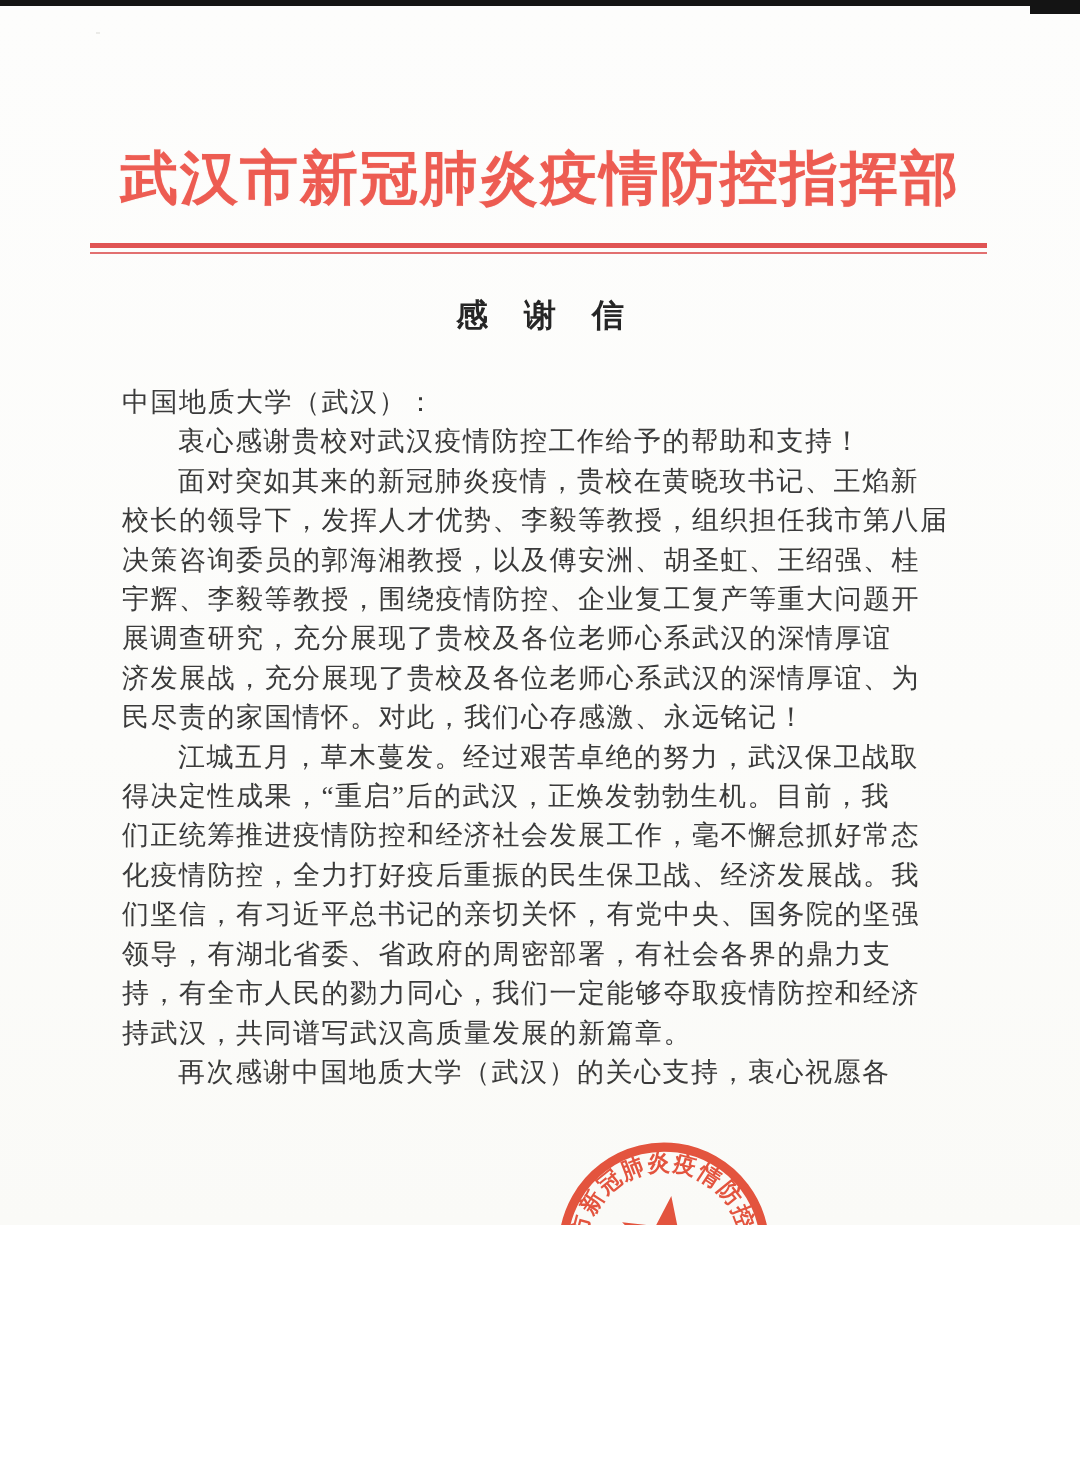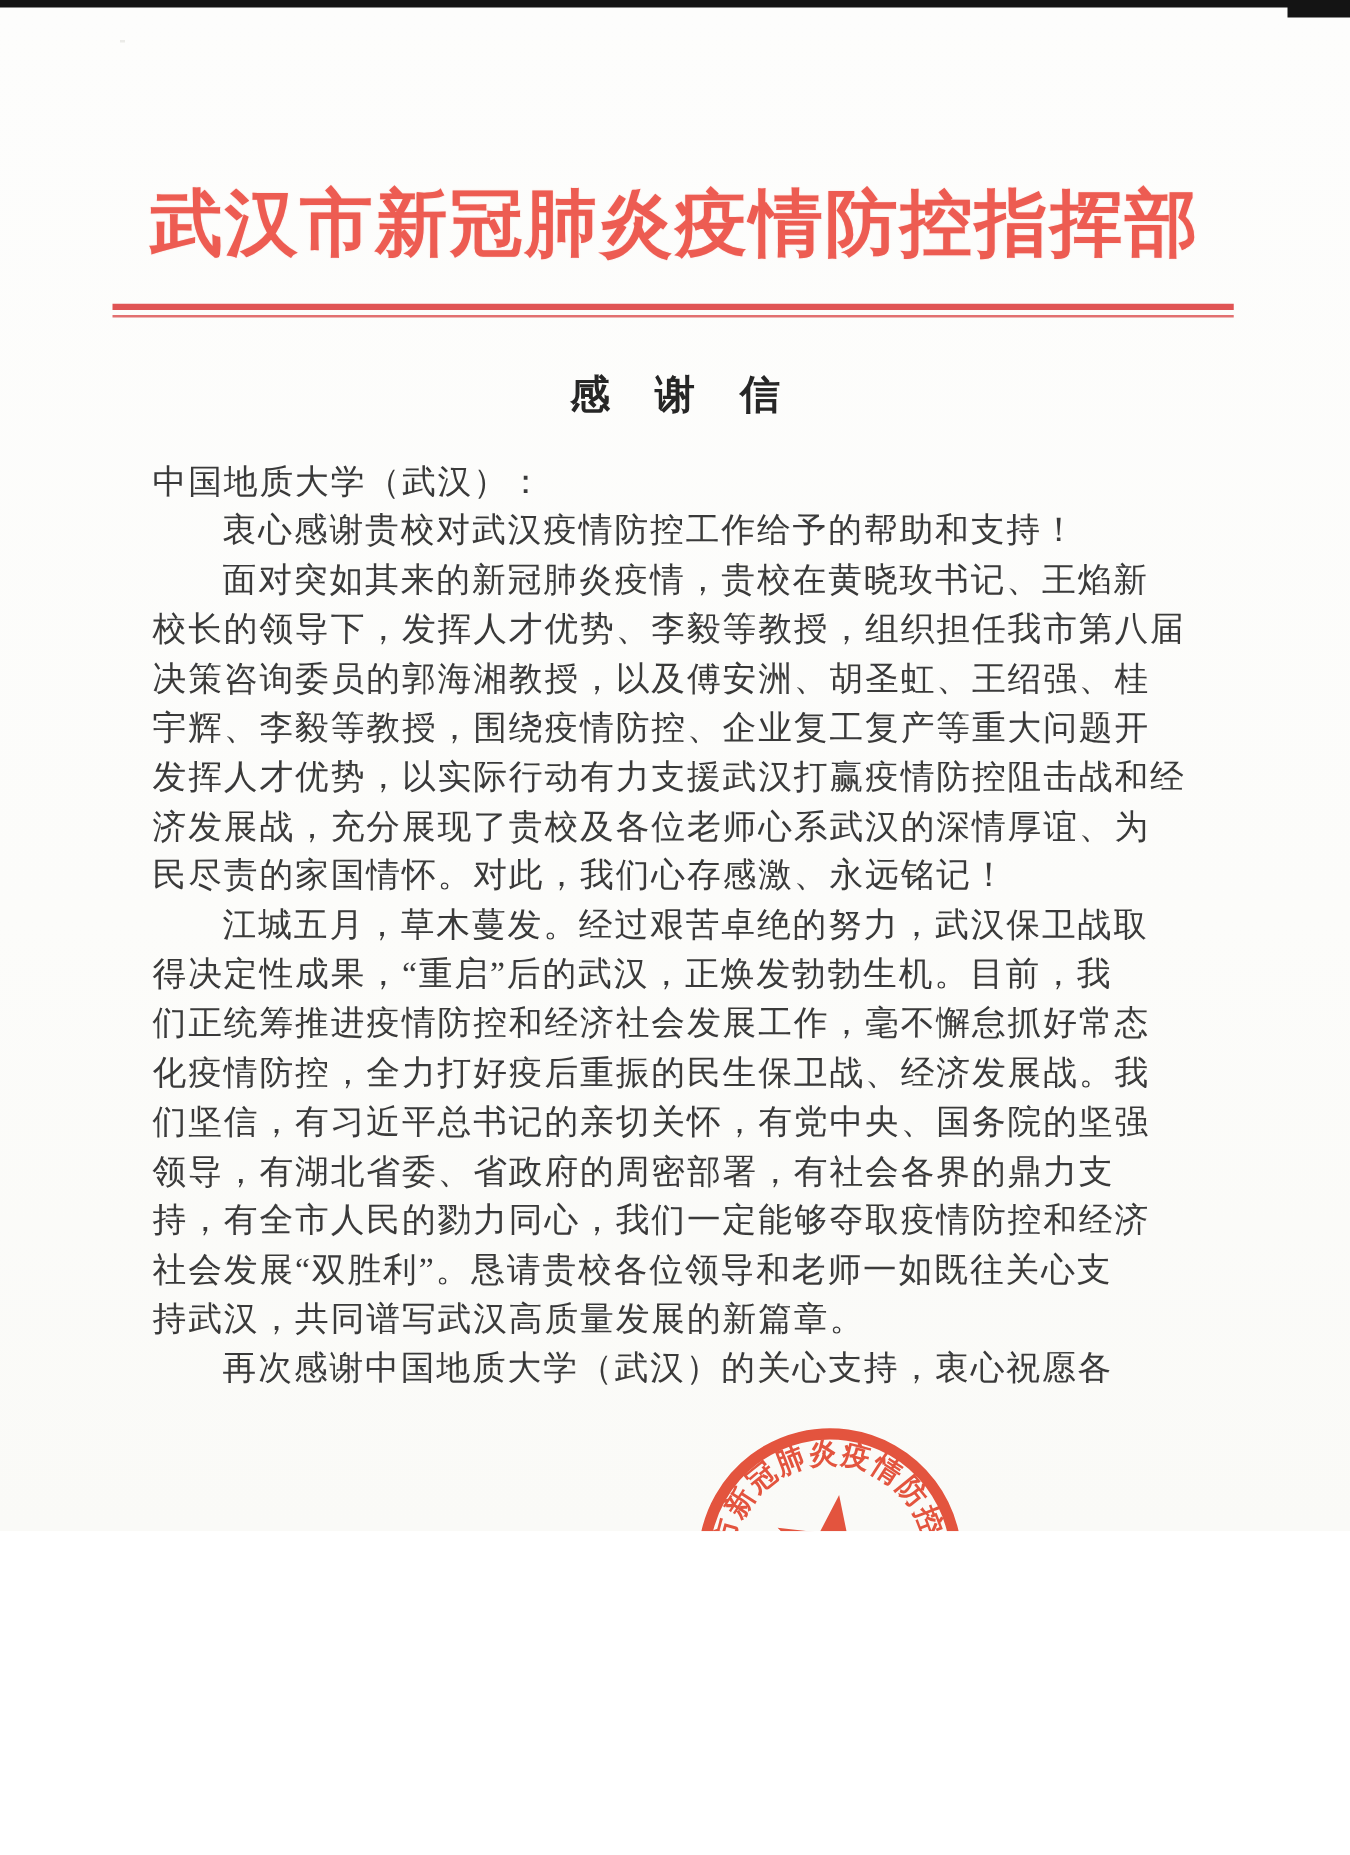--- a/index.html
+++ b/index.html
@@ -18,21 +18,21 @@
   }
   .rule{position:absolute;}
   .rule-top-thick{left:90px;top:243px;width:897px;height:5px;background:#e05454;}
   .rule-top-thin{left:90px;top:252px;width:897px;height:2px;background:#e27070;}
   .letter-title{
     position:absolute;left:0;top:294px;width:1080px;margin:0;
     text-align:center;font-size:32px;font-weight:bold;color:#262626;
     letter-spacing:36px;transform:translateX(18px);white-space:nowrap;
   }
   .body-text{
-    position:absolute;left:122px;top:366px;width:830px;
+    position:absolute;left:122px;top:383px;width:830px;
     font-size:27px;line-height:39.4px;color:#3a3a3a;letter-spacing:1.5px;
   }
   .line{white-space:nowrap;}
   .line.indent{padding-left:56px;}
   .sig-org{
     position:absolute;left:458px;top:1234px;width:400px;
     font-size:27px;color:#383838;letter-spacing:5px;white-space:nowrap;
     text-align:center;
   }
   .sig-date{
@@ -70,31 +70,30 @@
 
   <h2 class="letter-title">感谢信</h2>
 
   <div class="body-text">
     <div class="line">中国地质大学（武汉）：</div>
     <div class="line indent">衷心感谢贵校对武汉疫情防控工作给予的帮助和支持！</div>
     <div class="line indent">面对突如其来的新冠肺炎疫情，贵校在黄晓玫书记、王焰新</div>
     <div class="line">校长的领导下，发挥人才优势、李毅等教授，组织担任我市第八届</div>
     <div class="line">决策咨询委员的郭海湘教授，以及傅安洲、胡圣虹、王绍强、桂</div>
     <div class="line">宇辉、李毅等教授，围绕疫情防控、企业复工复产等重大问题开</div>
-    <div class="line">发挥人才优势，以实际行动有力支援武汉打赢疫情防控阻击战和经</div>
+    <div class="line">展调查研究，充分展现了贵校及各位老师心系武汉的深情厚谊</div>
     <div class="line">济发展战，充分展现了贵校及各位老师心系武汉的深情厚谊、为</div>
     <div class="line">民尽责的家国情怀。对此，我们心存感激、永远铭记！</div>
     <div class="line indent">江城五月，草木蔓发。经过艰苦卓绝的努力，武汉保卫战取</div>
     <div class="line">得决定性成果，“重启”后的武汉，正焕发勃勃生机。目前，我</div>
     <div class="line">们正统筹推进疫情防控和经济社会发展工作，毫不懈怠抓好常态</div>
     <div class="line">化疫情防控，全力打好疫后重振的民生保卫战、经济发展战。我</div>
     <div class="line">们坚信，有习近平总书记的亲切关怀，有党中央、国务院的坚强</div>
     <div class="line">领导，有湖北省委、省政府的周密部署，有社会各界的鼎力支</div>
     <div class="line">持，有全市人民的勠力同心，我们一定能够夺取疫情防控和经济</div>
-    <div class="line">社会发展“双胜利”。恳请贵校各位领导和老师一如既往关心支</div>
     <div class="line">持武汉，共同谱写武汉高质量发展的新篇章。</div>
     <div class="line indent">再次感谢中国地质大学（武汉）的关心支持，衷心祝愿各</div>
   </div>
 
   <div class="sig-org">武汉市新冠肺炎疫情防控指挥部</div>
   <div class="sig-date">2020 年 5 月 15 日</div>
 
   <svg class="seal" viewBox="0 0 222 222" xmlns="http://www.w3.org/2000/svg">
     <defs>
       <path id="sealArc" d="M 50.3 158.4 A 77 77 0 1 1 171.7 158.4" fill="none"></path>

